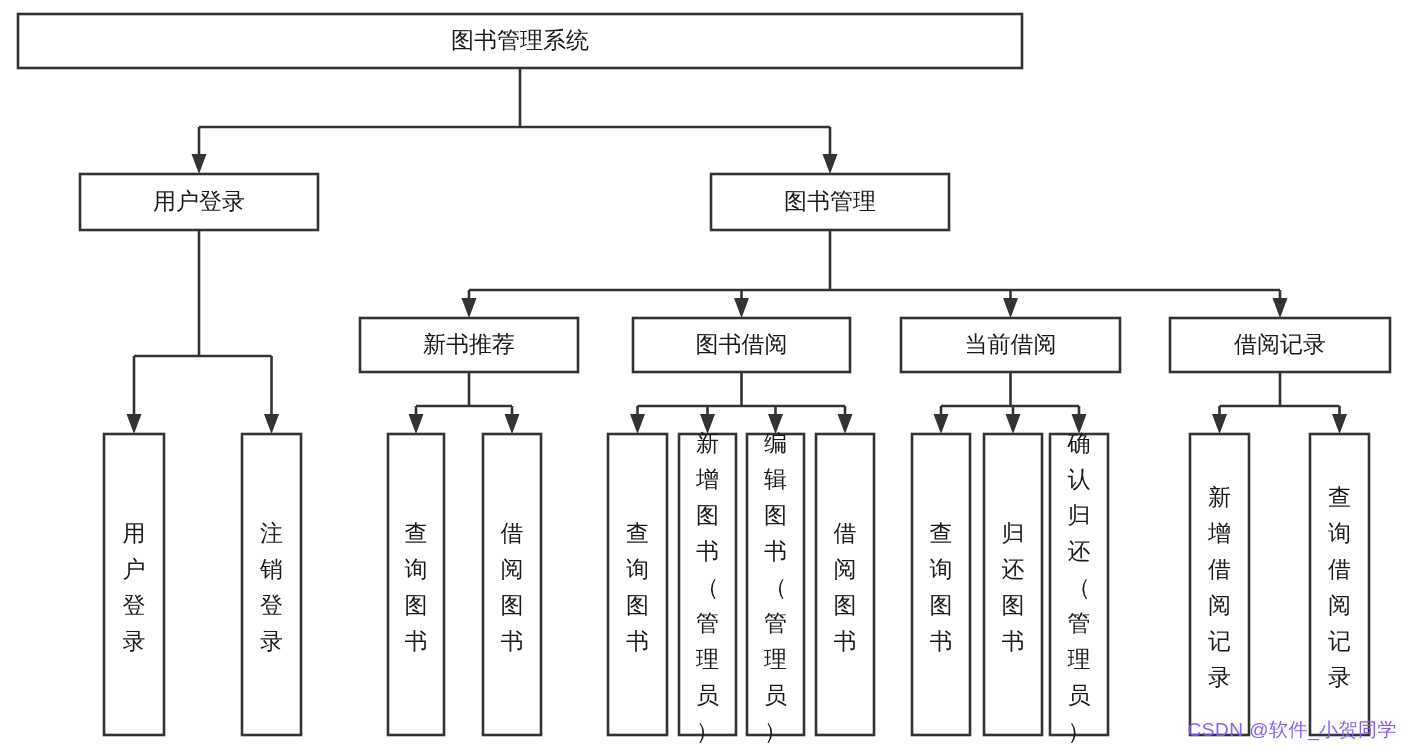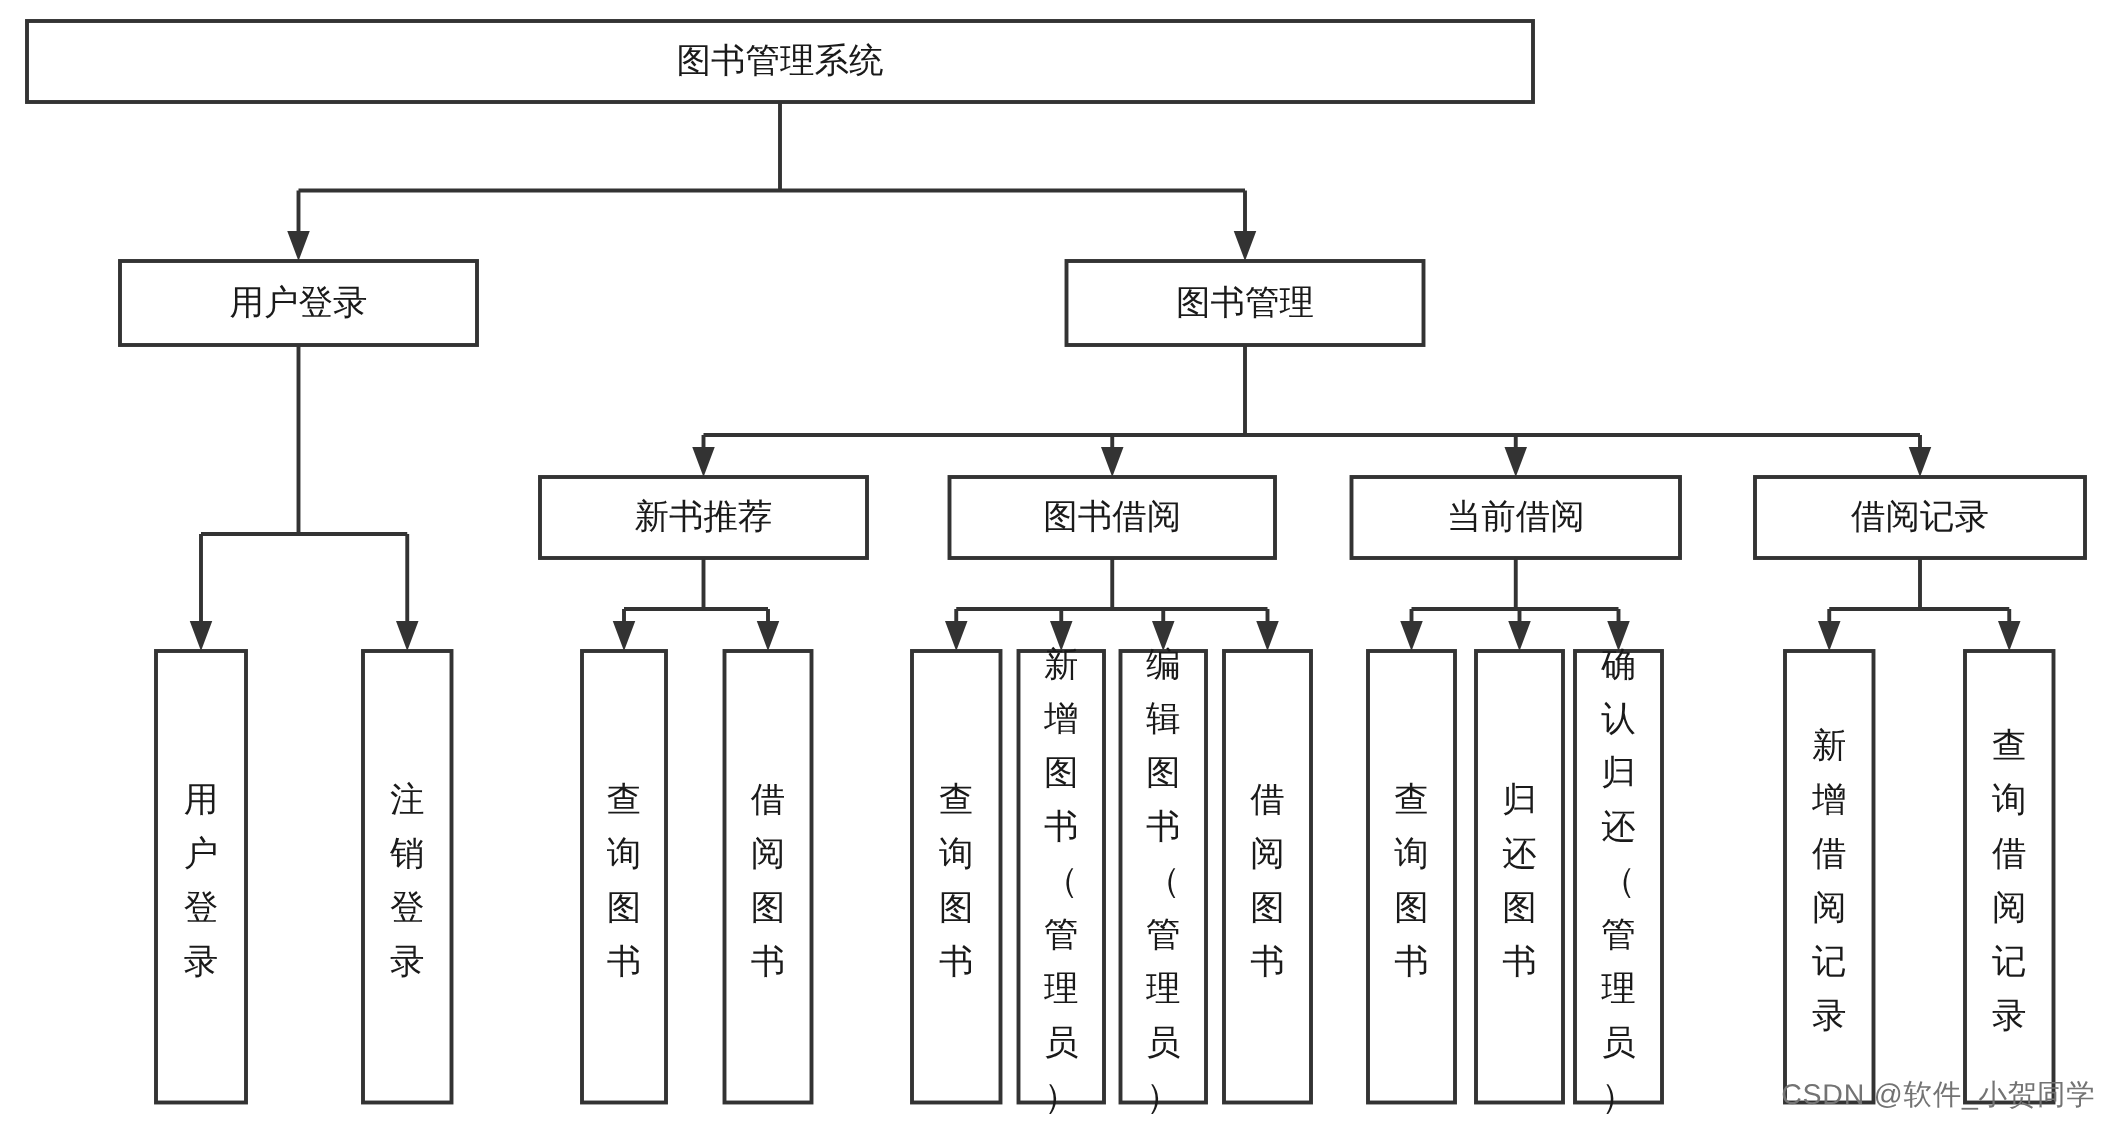--- a/index.html
+++ b/index.html
@@ -50,21 +50,21 @@
     font-size: 23px;
     fill: #1a1a1a;
     text-anchor: middle;
   }
   .watermark {
     position: absolute;
     right: 8px;
     bottom: 4px;
     font-family: "Liberation Sans", "DejaVu Sans", sans-serif;
     font-size: 19px;
-    color: #737373;
+    color: #8b5cf6;
     white-space: nowrap;
     letter-spacing: 0.5px;
     pointer-events: none;
   }
 </style>
 </head>
 <body>
 
 <div id="diagram-root">
   <svg id="diagram-svg" viewBox="0 0 1405 747" xmlns="http://www.w3.org/2000/svg">

